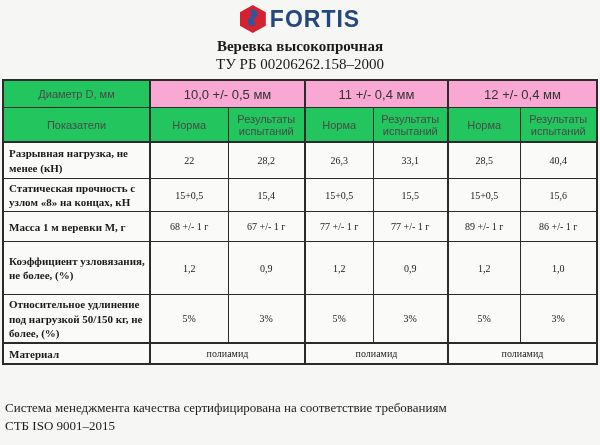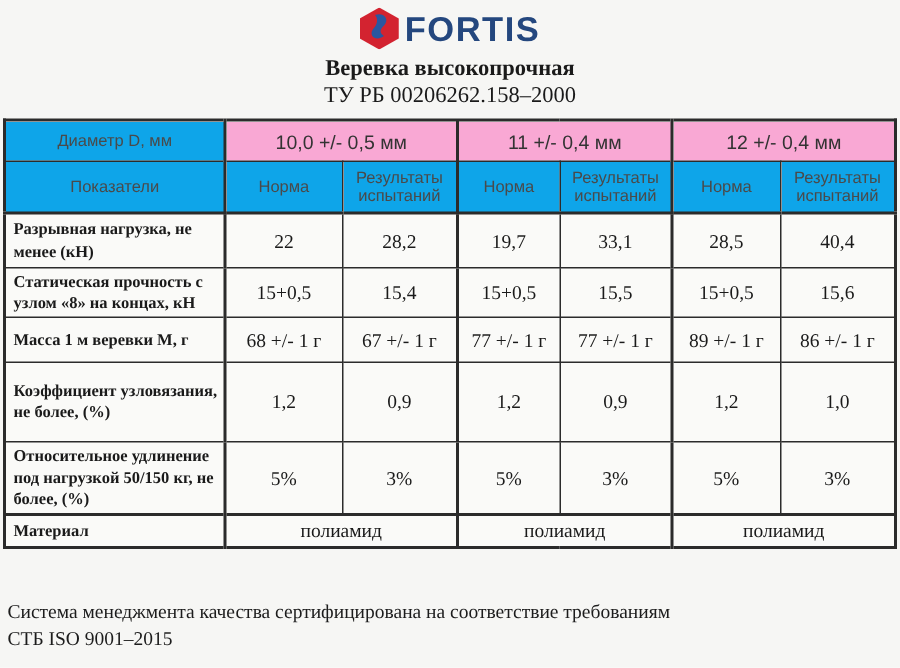--- a/index.html
+++ b/index.html
@@ -35,25 +35,25 @@
   
   table{
     border-collapse:collapse;table-layout:fixed;
     width:594px;margin:6px auto 0 auto;
     background:#fafaf8;
   }
   td{
     border:1px solid #2b2b2b;
     padding:2px 4px;
     text-align:center;vertical-align:middle;
-    font-size:13px;
+    font-size:10px;
     overflow:hidden;
   }
   td.h{
-    background:#0ea5e9;
+    background:#22c55e;
     font-family:"Liberation Sans", sans-serif;
     font-size:11px;color:#4a4a4a;
   }
   td.hd{ 
     background:#f9a8d4;
     font-family:"Liberation Sans", sans-serif;
     font-size:13px;color:#333;
   }
   td.lbl{
     text-align:left;font-weight:bold;font-size:11px;
@@ -120,21 +120,21 @@
       <td class="h">Норма</td>
       <td class="h thickR">Результаты испытаний</td>
       <td class="h">Норма</td>
       <td class="h">Результаты испытаний</td>
     </tr>
 
     <tr class="r1">
       <td class="lbl thickR">Разрывная нагрузка, не менее (кН)</td>
       <td>22</td>
       <td class="thickR">28,2</td>
-      <td>19,7</td>
+      <td>26,3</td>
       <td class="thickR">33,1</td>
       <td>28,5</td>
       <td>40,4</td>
     </tr>
 
     <tr class="r2">
       <td class="lbl thickR">Статическая прочность с узлом «8» на концах, кН</td>
       <td>15+0,5</td>
       <td class="thickR">15,4</td>
       <td>15+0,5</td>

